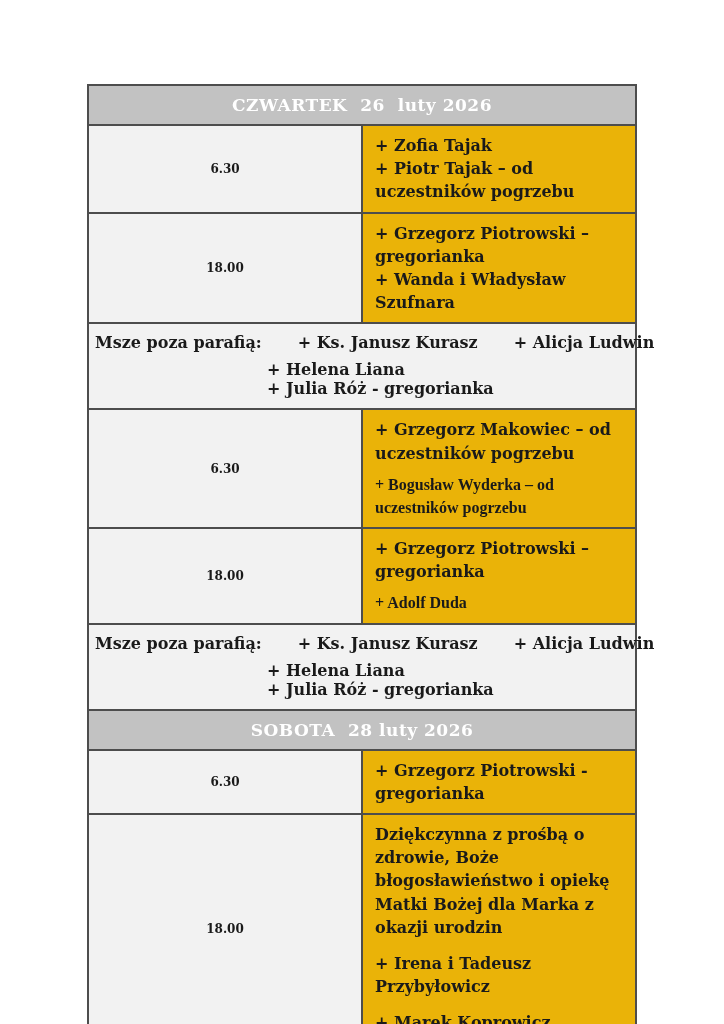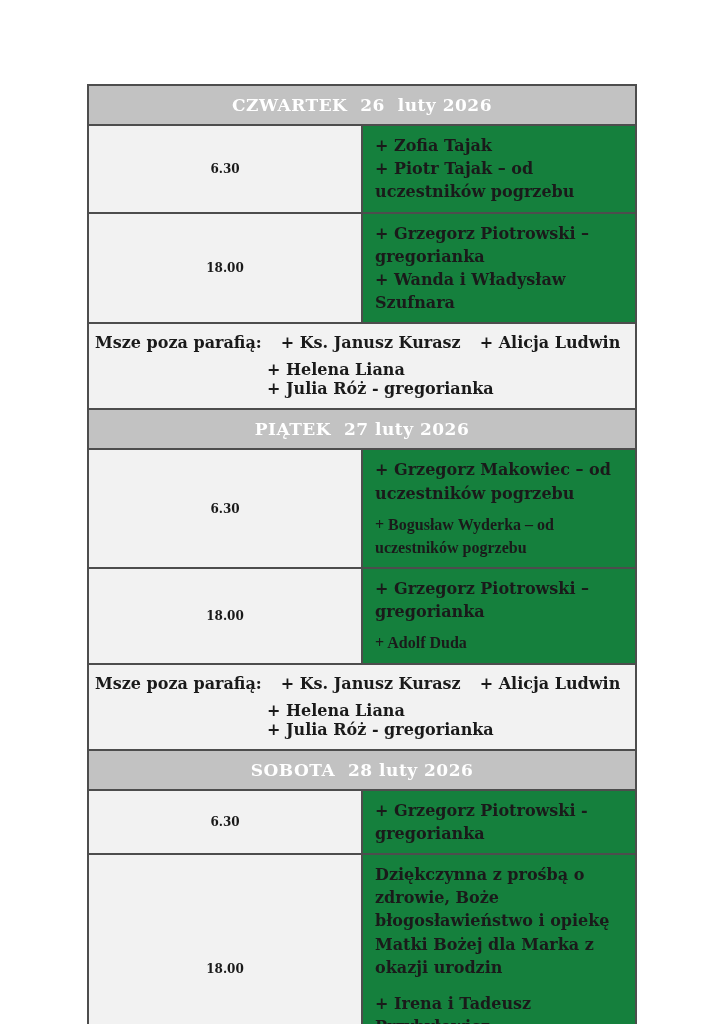--- a/index.html
+++ b/index.html
@@ -38,39 +38,39 @@
   }
   td.time-cell {
     width: 70px;
     background: #f2f2f2;
     text-align: center;
     font-weight: bold;
     font-size: 12px;
     padding: 6px 2px;
   }
   td.intentions-cell {
-    background: #15803d;
+    background: #eab308;
     font-weight: bold;
     font-size: 16px;
     padding: 8px 10px 8px 12px;
     line-height: 1.45;
   }
   .intentions-cell .line { margin: 0; }
   .intentions-cell.spaced .line + .line { margin-top: 8px; font-family: Liberation Serif, serif; }
   .intentions-cell.wide-spaced .line + .line { margin-top: 13px; }
   td.outside-cell {
     background: #f2f2f2;
     font-weight: bold;
     font-size: 16px;
     padding: 9px 8px 10px 6px;
   }
   .outside-line1 {
     display: flex;
     flex-wrap: nowrap;
-    column-gap: 19px;
+    column-gap: 36px;
     white-space: pre;
   }
   .outside-line2 {
     display: flex;
     flex-wrap: nowrap;
     column-gap: 28px;
     margin-left: 172px;
     margin-top: 8px;
     white-space: pre;
     flex-direction: column;
@@ -109,23 +109,20 @@
           <span>+ Alicja Ludwin</span>
         </div>
         <div class="outside-line2">
           <span>+ Helena Liana</span>
           <span>+ Julia Róż - gregorianka</span>
         </div>
       </td>
     </tr>
 
     <tr>
-      <td class="day-header" colspan="2">PIĄTEK  27 luty 2026</td>
-    </tr>
-    <tr>
       <td class="time-cell">6.30</td>
       <td class="intentions-cell spaced">
         <div class="line">+ Grzegorz Makowiec – od uczestników pogrzebu</div>
         <div class="line">+ Bogusław Wyderka – od uczestników pogrzebu</div>
       </td>
     </tr>
     <tr>
       <td class="time-cell">18.00</td>
       <td class="intentions-cell spaced">
         <div class="line">+ Grzegorz Piotrowski – gregorianka</div>

